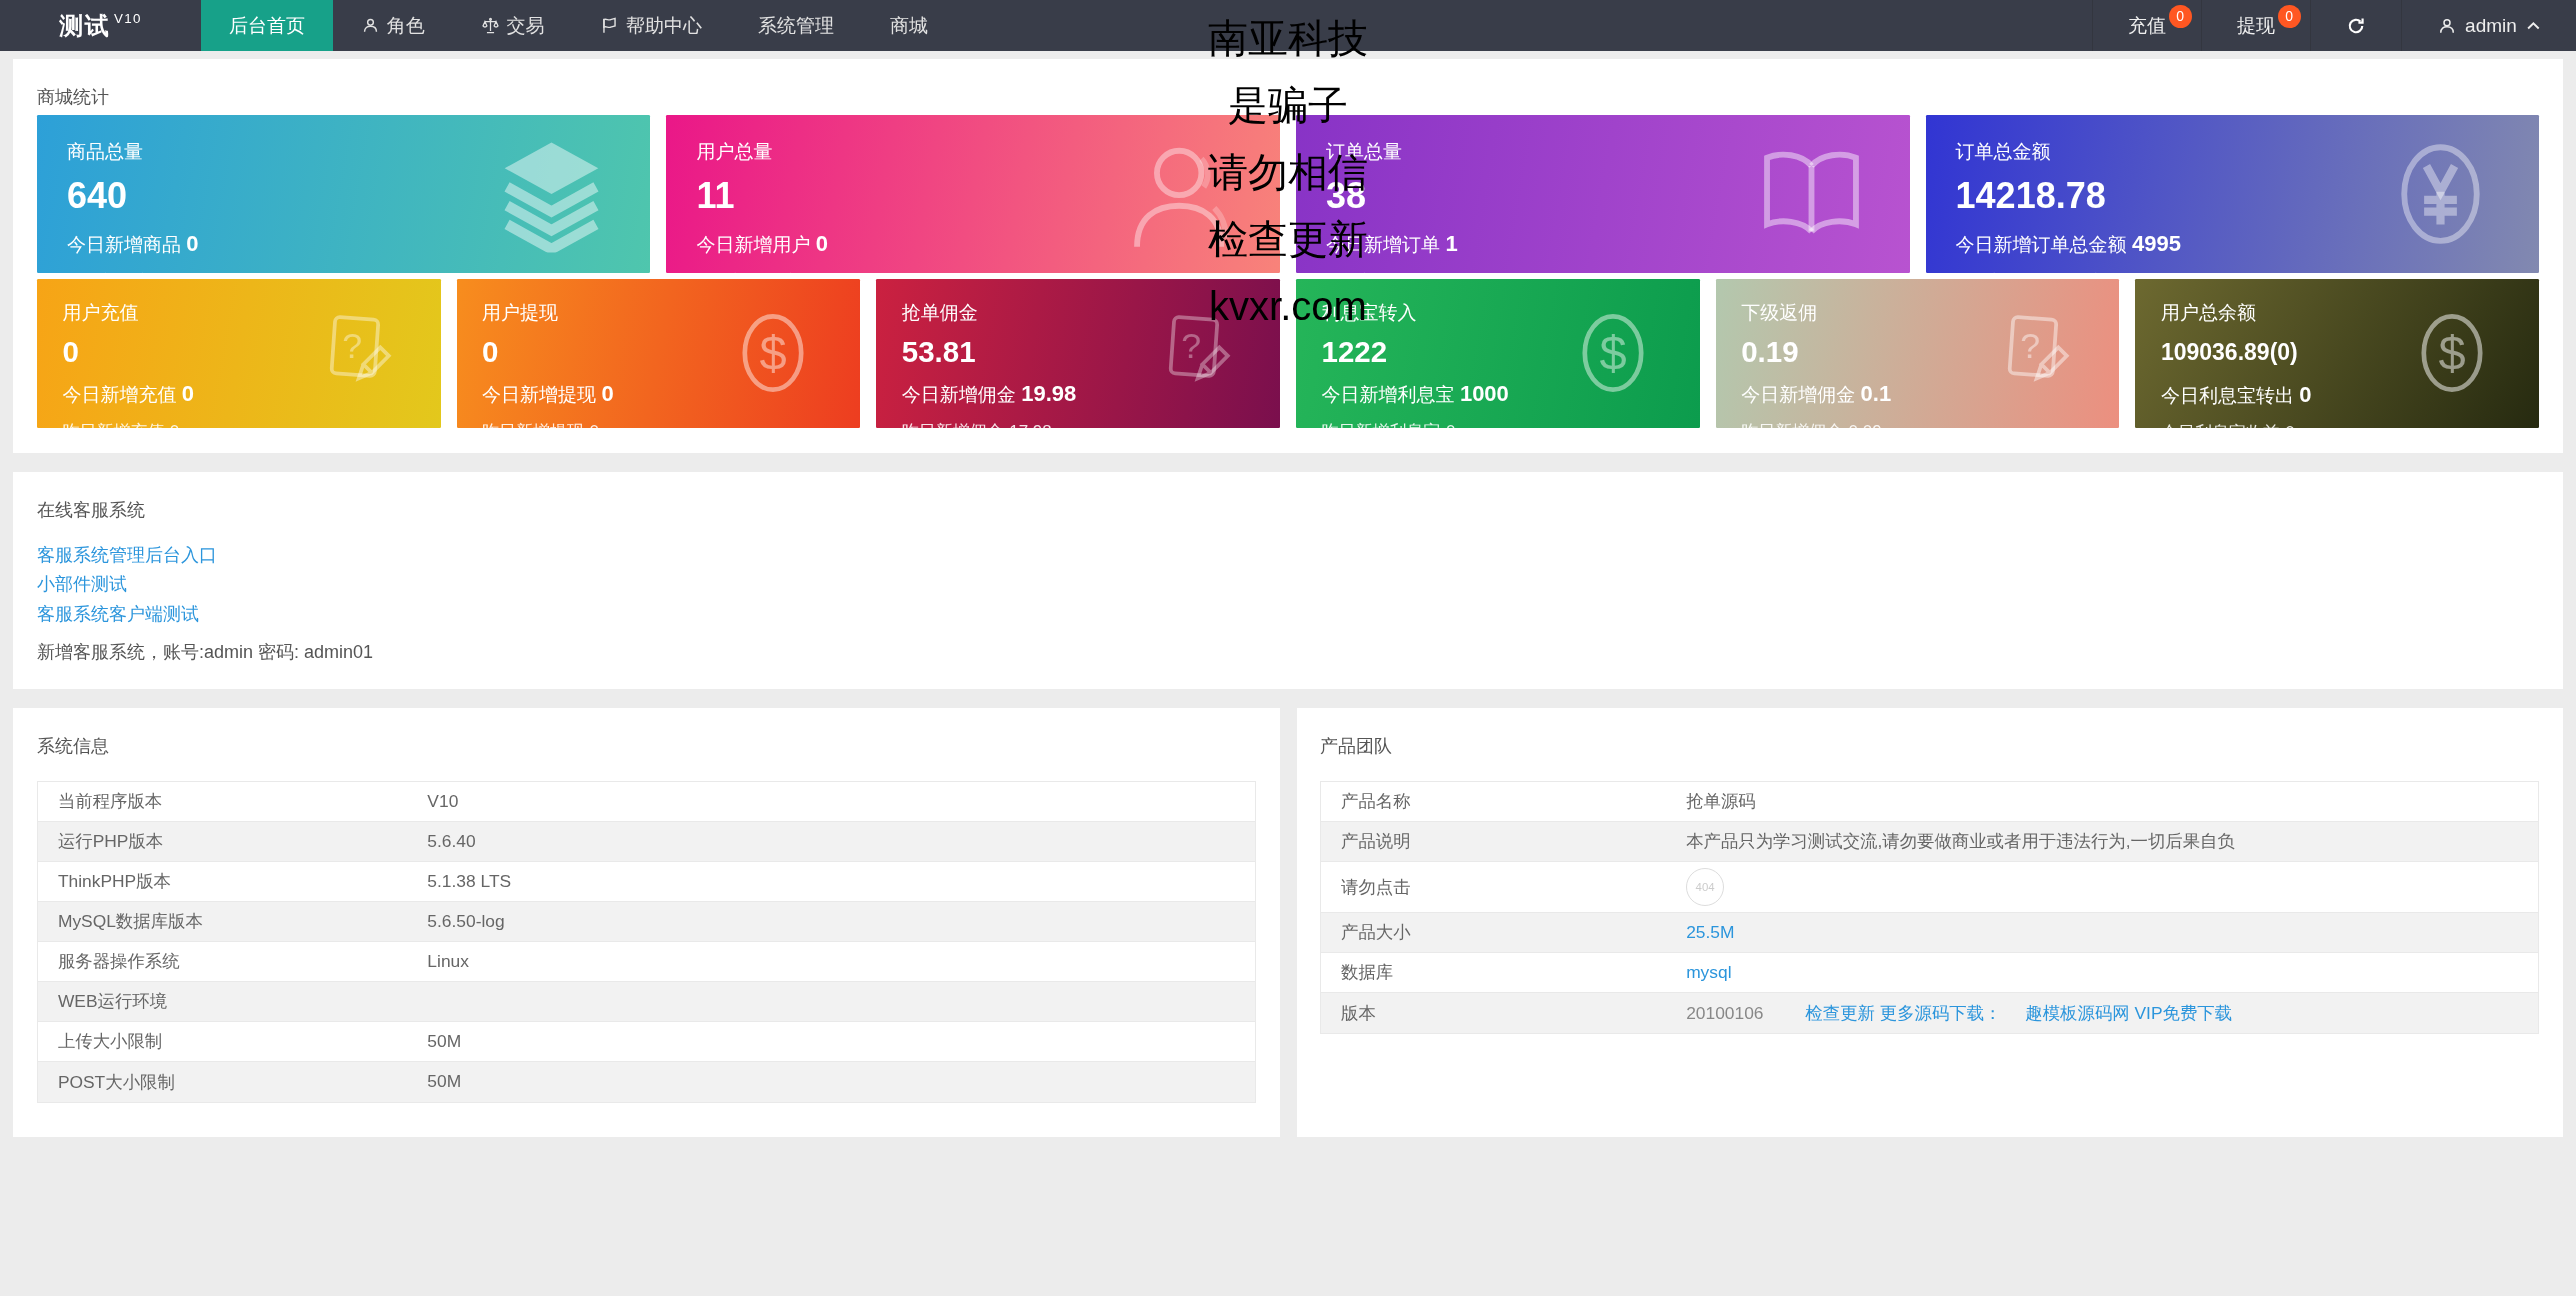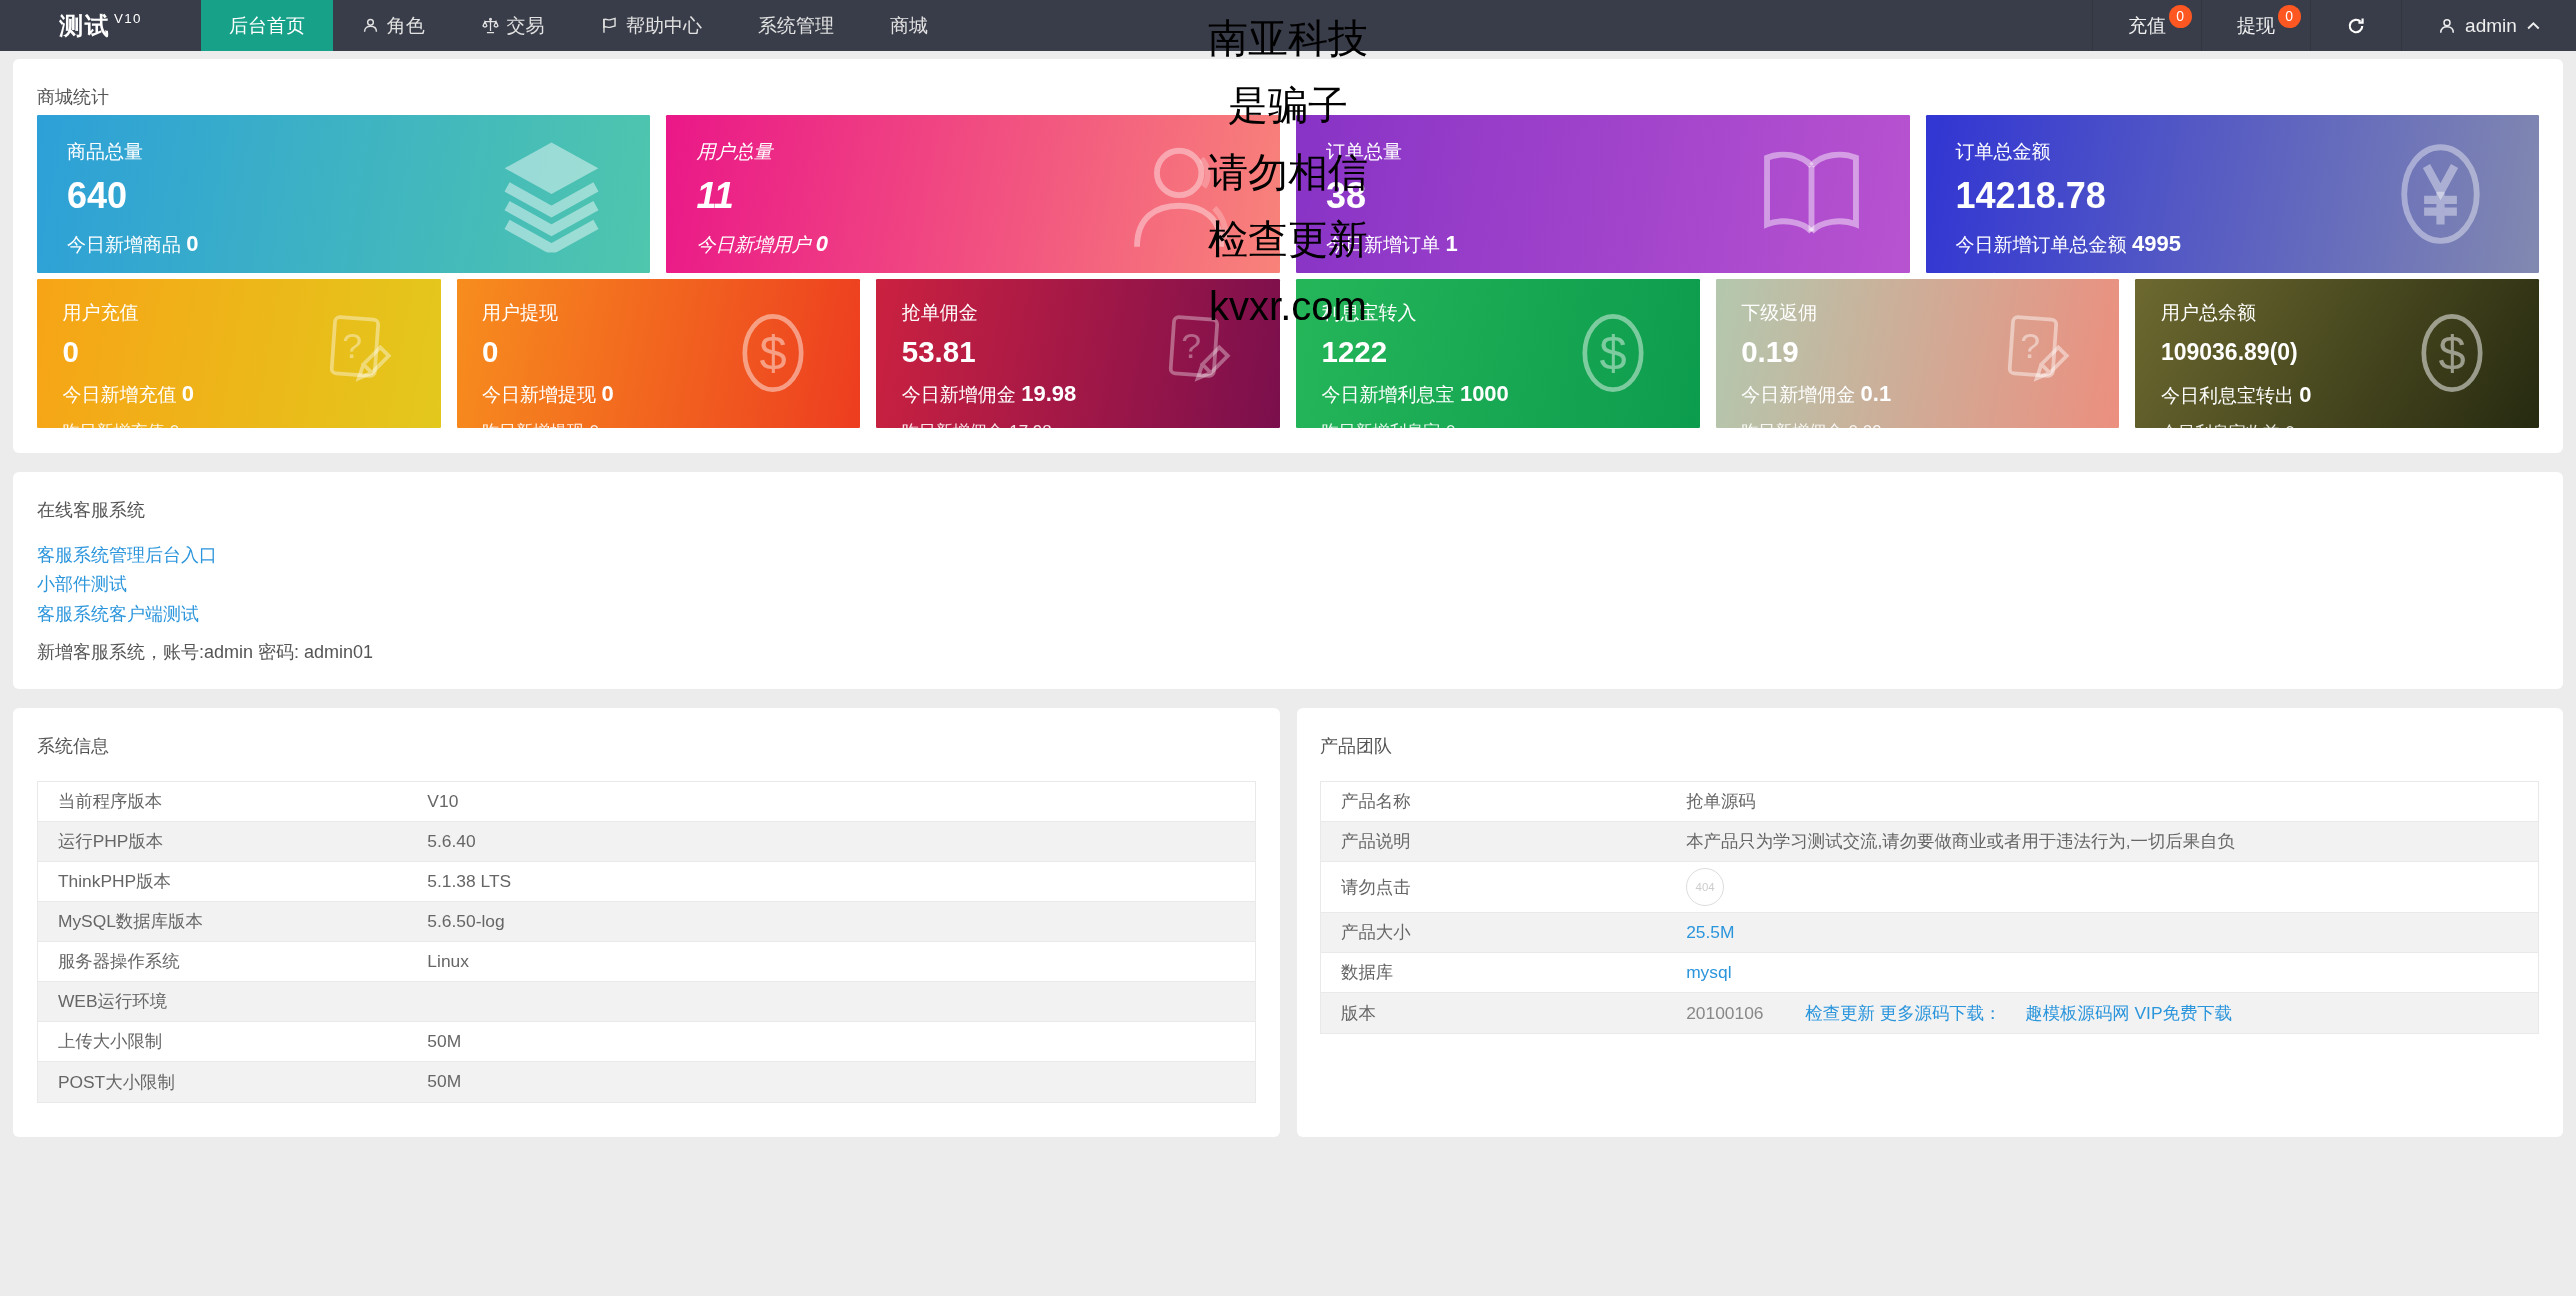--- a/index.html
+++ b/index.html
@@ -40,21 +40,21 @@
   .nav-user svg.person { margin-right: 8px; }
   .nav-user svg.caret { width: 14.8px; height: 10.7px; margin-left: 9.4px; }
   
   .watermark {
     position: absolute; top: 5.4px; left: 50%; transform: translateX(-50%);
     z-index: 50; text-align: center; pointer-events: none;
     color: #000; font-size: 40px; line-height: 67px; white-space: nowrap;
   }
   
   .content { padding: 8px 13.4px 27px; }
-  .panel { background: #fff; padding: 25.5px 23.5px; margin-bottom: 19px; border-radius: 6px; }
+  .panel { background: #fff; padding: 25.5px 23.5px; margin-bottom: 19px; }
   .panel-title { font-size: 18px; color: #555; }
   
   .cards-row { display: flex; gap: 16px; margin-top: 6px; }
   .card {
     flex: 1 1 0; position: relative; color: #fff; border-radius: 1.3px;
     padding: 24px 30px; overflow: hidden;
   }
   .card.r1 { height: 158px; }
   .card.r2 { height: 149px; padding: 21.5px 25.5px; }
   .card-title { font-size: 19px; }
@@ -186,21 +186,21 @@
         <div class="card-value">640</div>
         <div class="card-line"><span>今日新增商品</span><b>0</b></div>
         <div class="card-line dim"><span>昨日新增商品</span><span class="v">0</span></div>
         <svg class="card-icon" viewBox="0 0 100 100">
           <polygon points="50,6 90,28 50,50 10,28" fill="rgba(255,255,255,0.45)"></polygon>
           <polyline points="12,44 50,65 88,44" fill="none" stroke="rgba(255,255,255,0.45)" stroke-width="9"></polyline>
           <polyline points="12,60 50,81 88,60" fill="none" stroke="rgba(255,255,255,0.45)" stroke-width="9"></polyline>
           <polyline points="12,76 50,97 88,76" fill="none" stroke="rgba(255,255,255,0.45)" stroke-width="9"></polyline>
         </svg>
       </div>
-      <div class="card r1" style="background: linear-gradient(100deg, rgb(234, 23, 136), rgb(248, 131, 122)); font-style: italic;">
+      <div class="card r1" style="background: linear-gradient(100deg, rgb(234, 23, 136), rgb(248, 131, 122));">
         <div class="card-title">用户总量</div>
         <div class="card-value">11</div>
         <div class="card-line"><span>今日新增用户</span><b>0</b></div>
         <div class="card-line dim"><span>昨日新增用户</span><span class="v">0</span></div>
         <svg class="card-icon" viewBox="0 0 100 100" fill="none" stroke="rgba(255,255,255,0.4)" stroke-width="5">
           <circle cx="48" cy="32" r="19"></circle>
           <path d="M12,95 C12,70 28,60 48,60 C68,60 84,70 84,95"></path>
           <path d="M67,20 a19,19 0 0 1 2,24 M78,62 C84,68 88,76 88,88" opacity="0.6"></path>
         </svg>
       </div>

